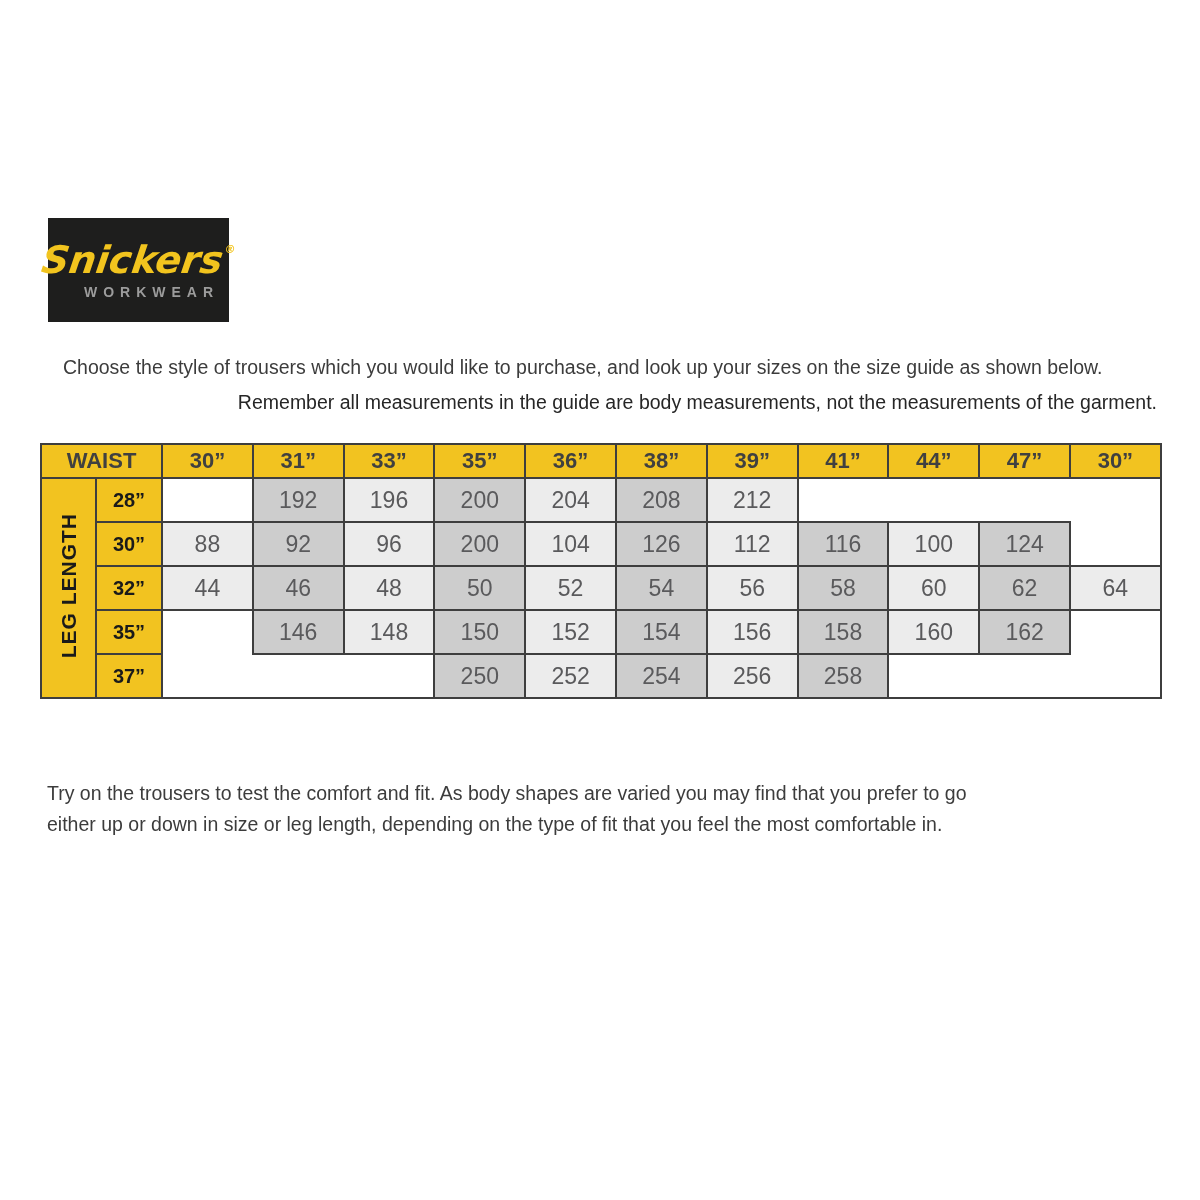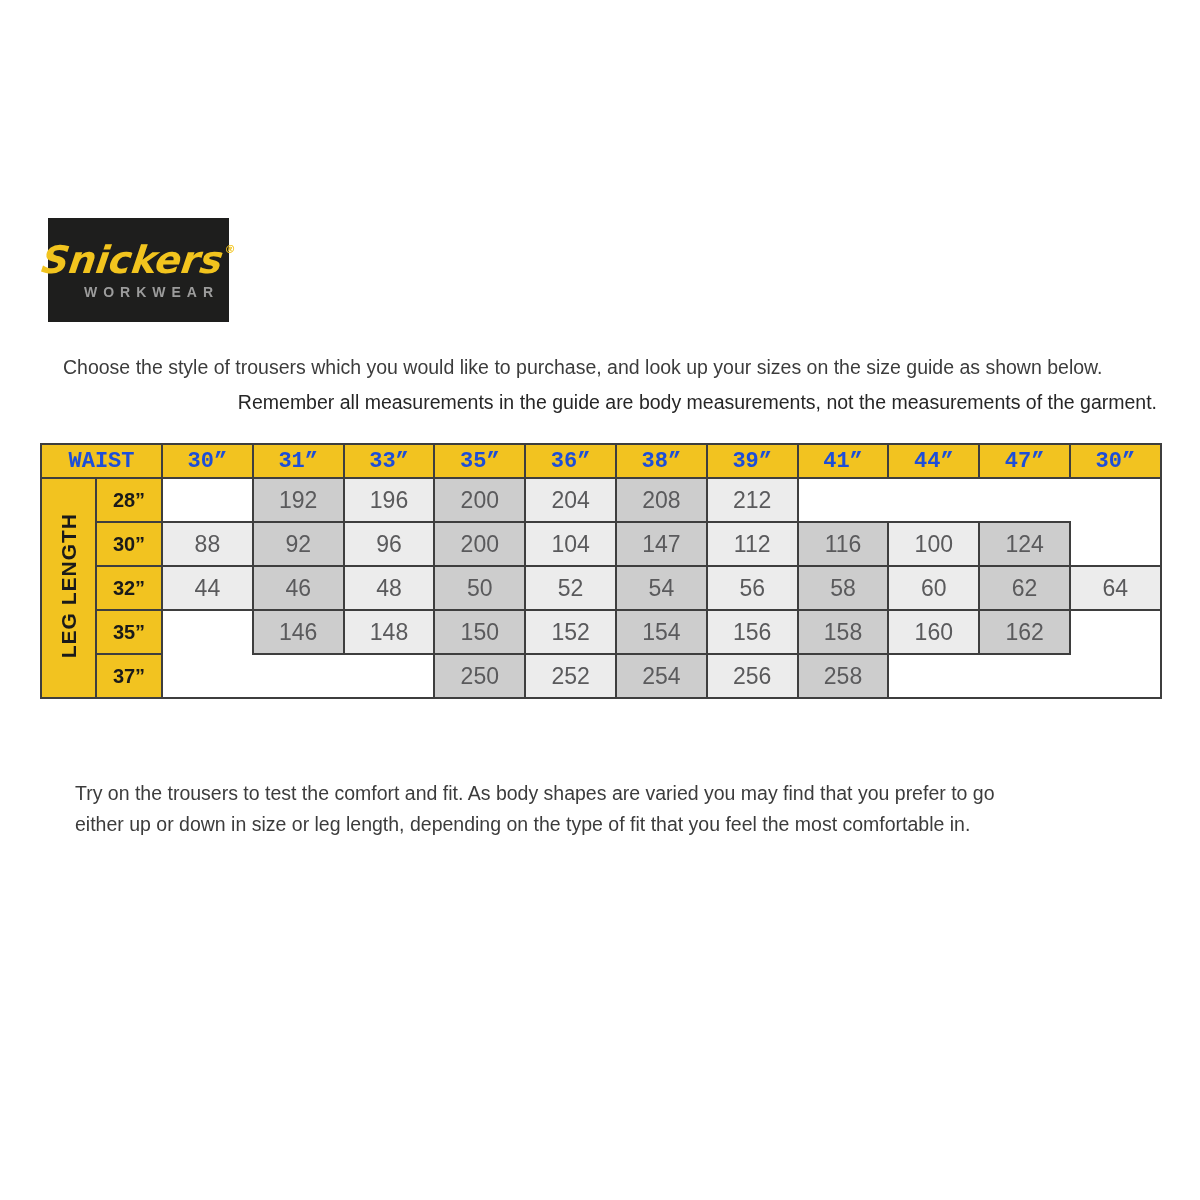--- a/index.html
+++ b/index.html
@@ -36,21 +36,21 @@
     letter-spacing: 6px;
     margin-top: 5px; padding-left: 26px;
     white-space: nowrap;
   }
 
   
   .intro { position: absolute; left: 47px; top: 356px; width: 1110px; }
   .intro-line1 { font-size: 19.5px; color: #3c3c3c; margin: 0 0 12px 16px; }
   .intro-line2 { font-size: 19.5px; color: #262626; font-weight: normal; margin: 0; text-align: right; }
 
-  .footer { position: absolute; left: 47px; top: 778px; width: 1110px; margin-left: 28px; }
+  .footer { position: absolute; left: 47px; top: 778px; width: 1110px; }
   .footer div { font-size: 19.5px; color: #3c3c3c; line-height: 31px; }
 
   
   .guide { position: absolute; left: 40px; top: 443px; width: 1120px; }
   .guide-title {
     background: #272727;
     padding: 9px 15px 11px 15px;
   }
   .guide-title .t1 { font-size: 23px; font-weight: bold; color: #f3f3f3; line-height: 28px; }
   .guide-title .t1 .hl { color: #f2c41e; }
@@ -60,25 +60,24 @@
     border-collapse: collapse;
     table-layout: fixed;
     width: 1120px;
     border: 2px solid #3e3e3e;
   }
   table.sizing th, table.sizing td { padding: 0; text-align: center; vertical-align: middle; }
 
   tr.waist-row th { height: 34px; }
   .corner, .waist-th {
     background: #f2c320;
-    color: #1d4ed8;
+    color: #404040;
     font-weight: bold;
     font-size: 22px;
     border: 2px solid #3e3e3e;
-    font-family: Liberation Mono, monospace;
   }
   .leg-label {
     background: #f2c320;
     color: #1a1a1a;
     font-weight: bold;
     font-size: 20px;
     border: 2px solid #3e3e3e;
     height: 36px;
   }
   .axis-cell {
@@ -170,21 +169,21 @@
             <td class="empty"></td>
             <td class="empty"></td>
           </tr>
           <tr>
             <th class="leg-label">30”</th>
             <td class="val light">88</td>
             <td class="val shaded">92</td>
             <td class="val light">96</td>
             <td class="val shaded">200</td>
             <td class="val light">104</td>
-            <td class="val shaded">147</td>
+            <td class="val shaded">126</td>
             <td class="val light">112</td>
             <td class="val shaded">116</td>
             <td class="val light">100</td>
             <td class="val shaded">124</td>
             <td class="empty"></td>
           </tr>
           <tr>
             <th class="leg-label">32”</th>
             <td class="val light">44</td>
             <td class="val shaded">46</td>

